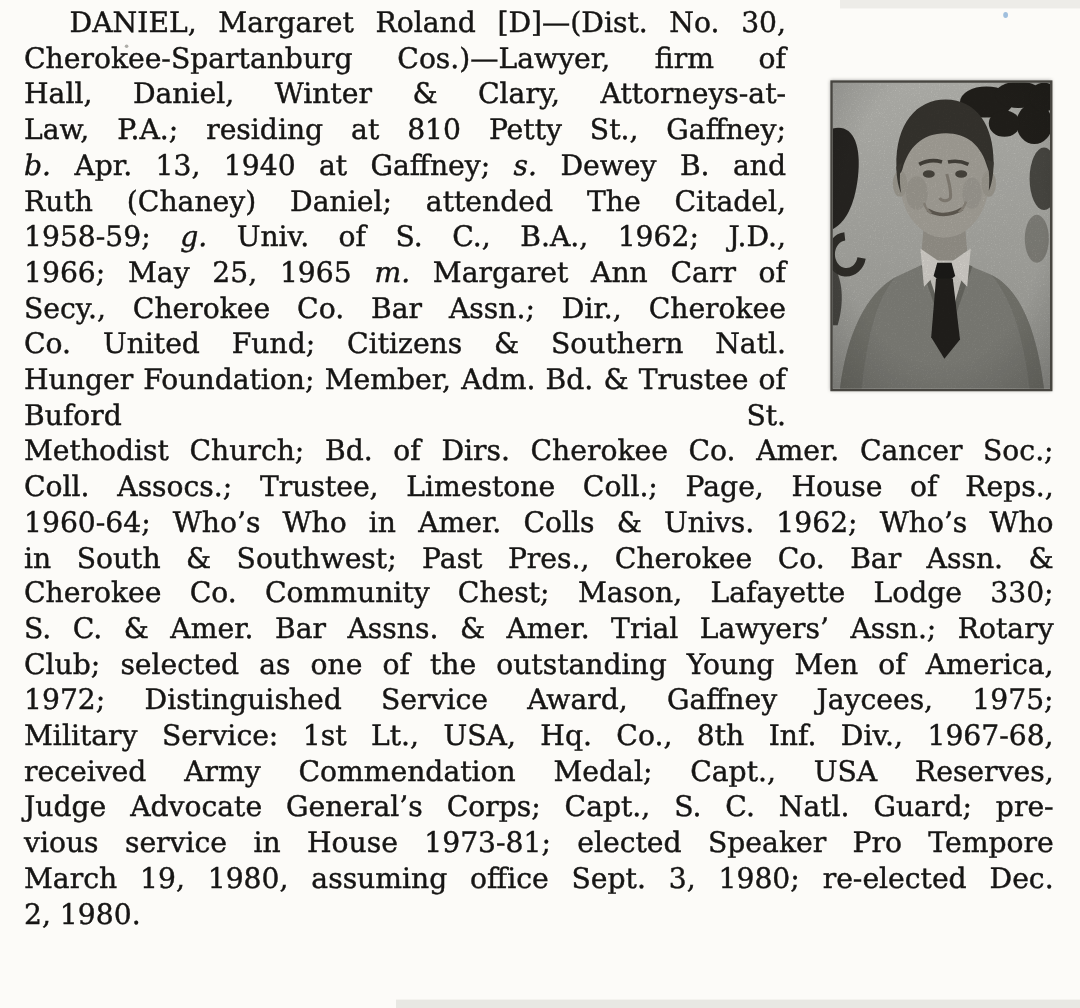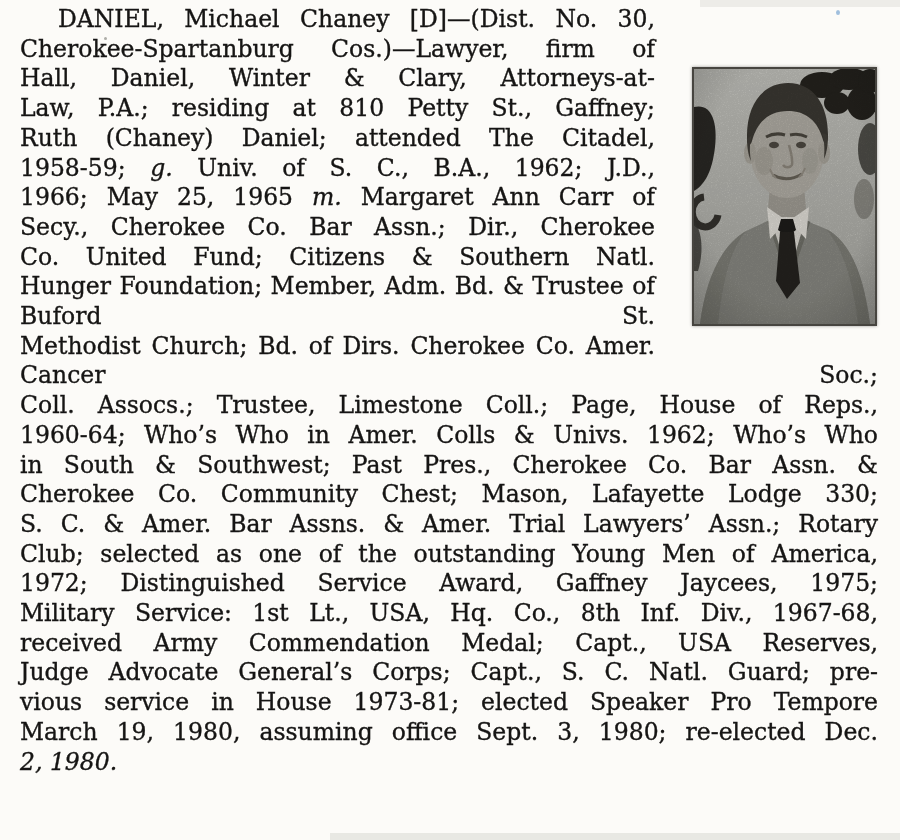--- a/index.html
+++ b/index.html
@@ -18,21 +18,21 @@
     font-size: 23.5px;
     line-height: 29.7px;
     -webkit-text-stroke: 0.35px #161514;
   }
   .line {
     text-align: justify;
     text-align-last: justify;
     white-space: normal;
   }
   .line.first { text-indent: 38px; }
-  .line.last  { text-align-last: left; font-style: italic; }
+  .line.last  { text-align-last: left; }
   .line i { font-style: italic; }
 
   .photo-float {
     float: right;
     width: 223px;
     height: 352px;
   }
   .photo {
     width: 181px;
     height: 255px;
@@ -136,24 +136,25 @@
           <path d="M76,100 Q78,106 82,109" stroke="#9b958a" stroke-width="2" fill="none"></path>
           <path d="M111,99 Q109,105 105,108" stroke="#9b958a" stroke-width="2" fill="none"></path>
 
           <rect width="181" height="255" fill="url(#vig)"></rect>
           <rect width="181" height="255" filter="url(#gr)" opacity="0.18"></rect>
         </svg>
       </div>
     </div>
 
     <div id="entry-text">
-        <div class="line first">DANIEL, Michael Chaney [D]—(Dist. No. 30,</div>
+        <div class="line first">DANIEL, Margaret Roland [D]—(Dist. No. 30,</div>
         <div class="line">Cherokee-Spartanburg Cos.)—Lawyer, firm of</div>
         <div class="line">Hall, Daniel, Winter &amp; Clary, Attorneys-at-</div>
         <div class="line">Law, P.A.; residing at 810 Petty St., Gaffney;</div>
+        <div class="line"><i>b.</i> Apr. 13, 1940 at Gaffney; <i>s.</i> Dewey B. and</div>
         <div class="line">Ruth (Chaney) Daniel; attended The Citadel,</div>
         <div class="line">1958-59; <i>g.</i> Univ. of S. C., B.A., 1962; J.D.,</div>
         <div class="line">1966; May 25, 1965 <i>m.</i> Margaret Ann Carr of</div>
         <div class="line">Secy., Cherokee Co. Bar Assn.; Dir., Cherokee</div>
         <div class="line">Co. United Fund; Citizens &amp; Southern Natl.</div>
         <div class="line">Hunger Foundation; Member, Adm. Bd. &amp; Trustee of Buford St.</div>
         <div class="line">Methodist Church; Bd. of Dirs. Cherokee Co. Amer. Cancer Soc.;</div>
         <div class="line">Coll. Assocs.; Trustee, Limestone Coll.; Page, House of Reps.,</div>
         <div class="line">1960-64; Who’s Who in Amer. Colls &amp; Univs. 1962; Who’s Who</div>
         <div class="line">in South &amp; Southwest; Past Pres., Cherokee Co. Bar Assn. &amp;</div>

